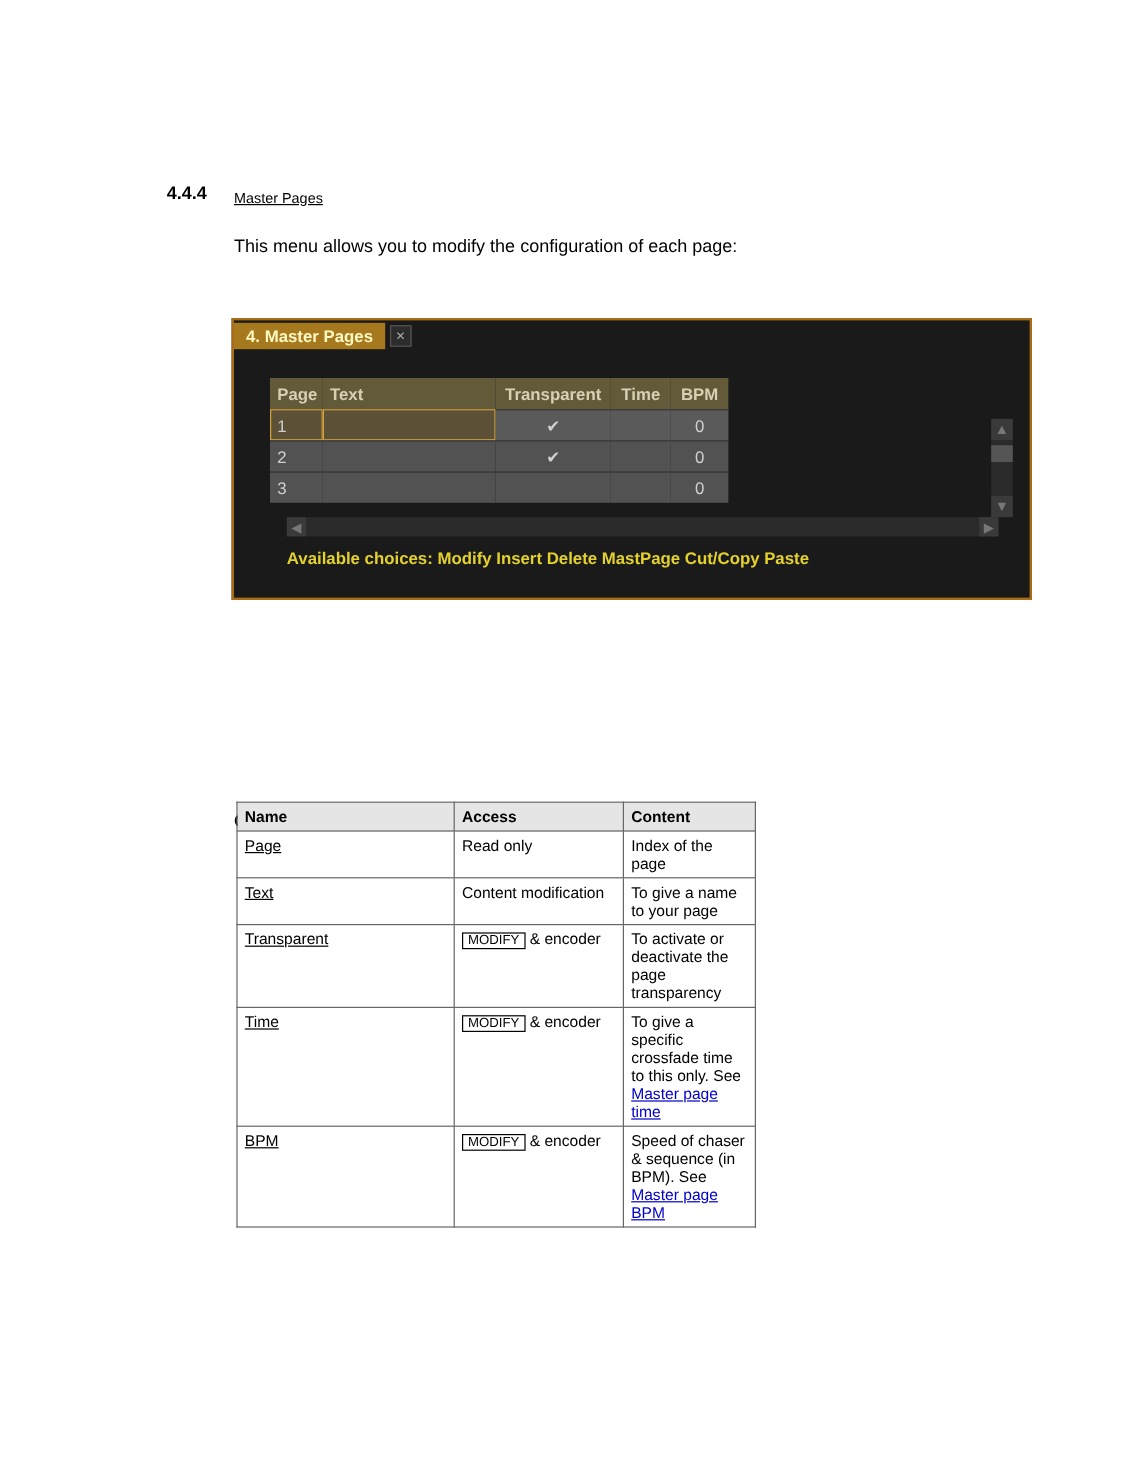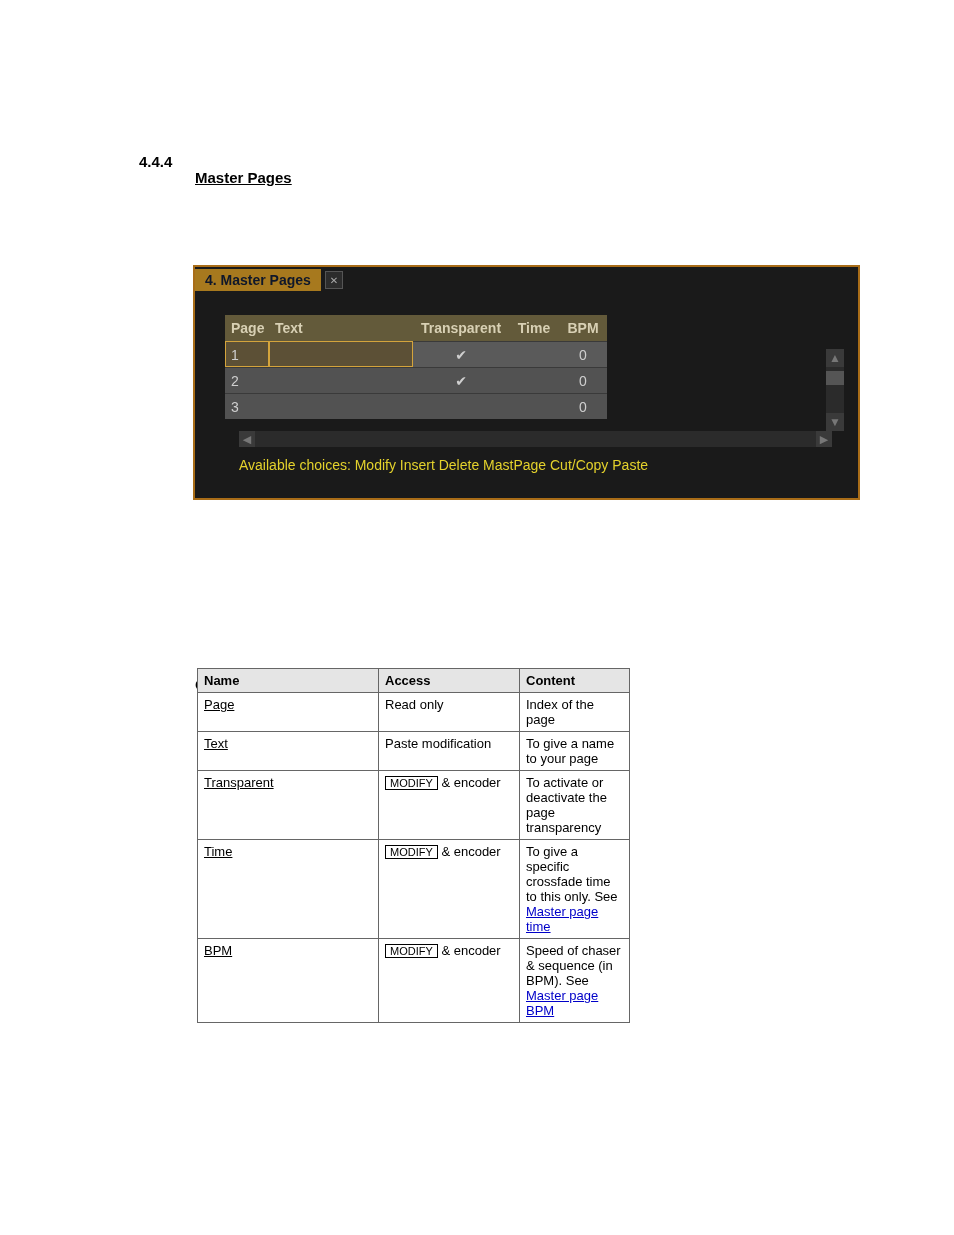--- a/index.html
+++ b/index.html
@@ -1,57 +1,58 @@
 <!DOCTYPE html>
 <html><head>
 <meta charset="utf-8">
 <style>
   html,body{margin:0;padding:0;background:#ffffff;}
   .page{width:954px;min-height:1235px;margin:0 auto;position:relative;font-family:Arial,Helvetica,sans-serif;color:#000;}
   .section-num{position:absolute;left:139px;top:153px;font-size:15px;font-weight:bold;}
-  .section-title{position:absolute;left:195px;top:169px;font-size:15px;font-weight:bold;text-decoration:underline;}
+  .section-title{position:absolute;left:195px;top:158px;font-size:12px;font-weight:normal;text-decoration:underline;}
   .intro{position:absolute;left:195px;top:196px;font-size:15px;line-height:1.35;width:640px;}
   .app-panel{position:absolute;left:193px;top:265px;width:663px;height:231px;border:2px solid #a96d18;background:#1a1a1a;}
   .tab{display:flex;align-items:center;height:26px;}
-  .tab-label{background:#a7791e;color:#0f172a;font-size:14px;padding:3px 10px;font-weight:bold;}
+  .tab-label{background:#a7791e;color:#fef9c3;font-size:14px;padding:3px 10px;font-weight:bold;}
   .tab-close{width:16px;height:16px;margin-left:4px;background:#2c2c2c;border:1px solid #555;color:#aaa;font-size:10px;display:flex;align-items:center;justify-content:center;}
   .grid-wrap{padding:22px 26px 4px 26px;position:relative;}
   .grid{display:grid;grid-template-columns:44px 144px 96px 50px 48px;grid-auto-rows:26px;font-size:14px;width:382px;margin-left:4px;}
   .gh{background:#635a3a;color:#d8d0b4;font-weight:bold;display:flex;align-items:center;padding-left:6px;}
   .gh.center{justify-content:center;padding:0;}
   .gc{background:#525252;color:#cfcfcf;display:flex;align-items:center;padding-left:6px;border-top:1px solid #3a3a3a;}
   .gc.center{justify-content:center;padding:0;}
   .sel{outline:1px solid #d4a43c;outline-offset:-1px;background:#5c5036;}
   .row-strip{background:#5a5a5a;}
   .scroll-up,.scroll-down{position:absolute;right:14px;width:18px;height:18px;background:#3a3a3a;color:#777;font-size:12px;display:flex;align-items:center;justify-content:center;}
   .scroll-up{top:56px;}
   .scroll-down{top:120px;}
   .scroll-track{position:absolute;right:14px;top:74px;width:18px;height:46px;background:#2b2b2b;}
   .scroll-thumb{position:absolute;right:14px;top:78px;width:18px;height:14px;background:#555;}
   .hbar{margin:8px 26px 0 44px;height:16px;background:#2b2b2b;position:relative;}
   .hleft{position:absolute;left:0;top:0;width:16px;height:16px;background:#3a3a3a;color:#777;font-size:11px;display:flex;align-items:center;justify-content:center;}
   .hright{position:absolute;right:0;top:0;width:16px;height:16px;background:#3a3a3a;color:#777;font-size:11px;display:flex;align-items:center;justify-content:center;}
-  .choices{margin:10px 6px 0 44px;color:#e4d22c;font-weight:normal;font-size:14px;}
+  .choices{margin:10px 6px 0 44px;color:#e4d22c;font-weight:bold;font-size:14px;}
   .note-box{position:absolute;left:197px;top:520px;width:503px;height:58px;border:1px solid #888;background:#e7e7e7;font-size:15px;padding:8px 6px;box-sizing:border-box;line-height:1.4;}
   .cols-label{position:absolute;left:195px;top:636px;font-size:15px;font-weight:bold;margin-top:40px;}
   .cols-table{position:absolute;left:197px;top:668px;width:433px;border:1px solid #666;border-collapse:collapse;font-size:13px;}
   .cols-table th,.cols-table td{border:0.5px solid #666;vertical-align:top;padding:4px 6px;}
   .cols-table th{background:#e5e5e5;text-align:left;font-weight:bold;}
   .cols-table td:nth-child(1){width:168px;}
   .cols-table td:nth-child(2){width:128px;margin-left:28px;}
   .underline{text-decoration:underline;}
   .mod-btn{border:1px solid #000;padding:0 4px;font-family:Arial;font-size:11px;display:inline-block;background:#fff;}
   .link{color:#0000c8;text-decoration:underline;}
 </style>
 </head>
 <body>
 
 <div class="page">
   <div class="section-num">4.4.4</div>
   <div class="section-title">Master Pages</div>
+  <div class="intro">This menu allows you to modify the configuration of each page:</div>
 
   <div class="app-panel">
     <div class="tab">
       <div class="tab-label">4. Master Pages</div>
       <div class="tab-close">✕</div>
     </div>
     <div class="grid-wrap">
       <div class="grid">
         <div class="gh">Page</div>
         <div class="gh">Text</div>
@@ -99,21 +100,21 @@
       <th>Access</th>
       <th>Content</th>
     </tr>
     <tr>
       <td><span class="underline">Page</span></td>
       <td>Read only</td>
       <td>Index of the page</td>
     </tr>
     <tr>
       <td><span class="underline">Text</span></td>
-      <td>Paste modification</td>
+      <td>Content modification</td>
       <td>To give a name to your page</td>
     </tr>
     <tr>
       <td><span class="underline">Transparent</span></td>
       <td>
         <span class="mod-btn">MODIFY</span>
         <span>&amp; encoder</span>
       </td>
       <td>To activate or deactivate the page transparency</td>
     </tr>

